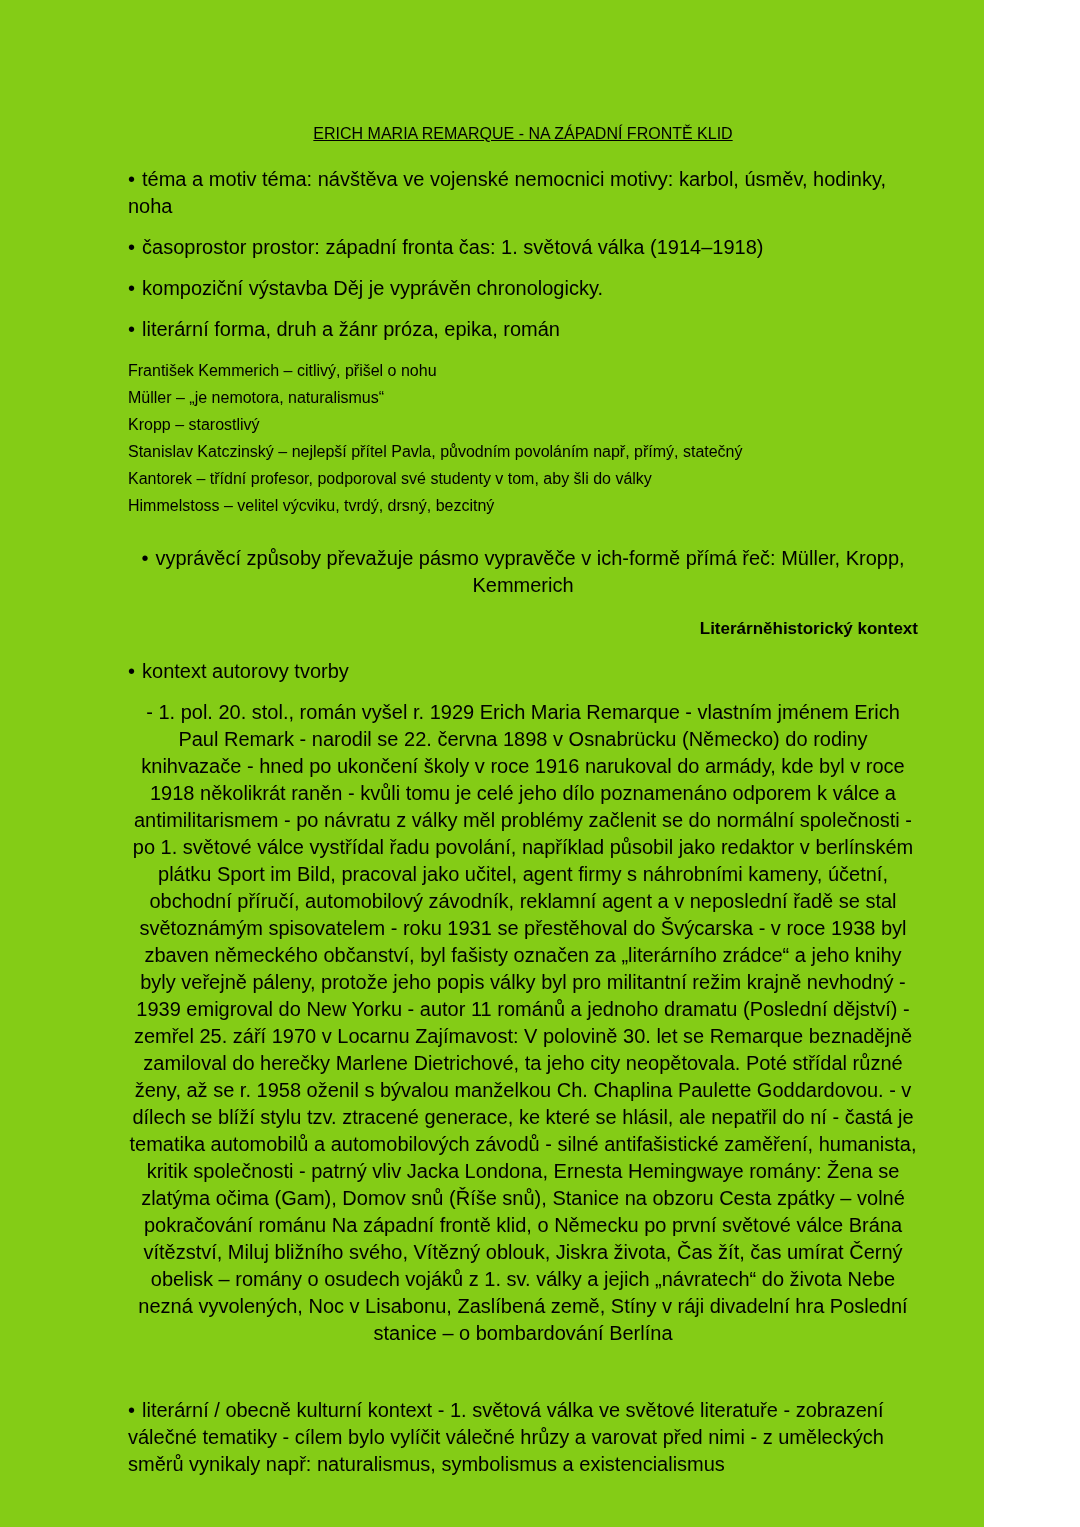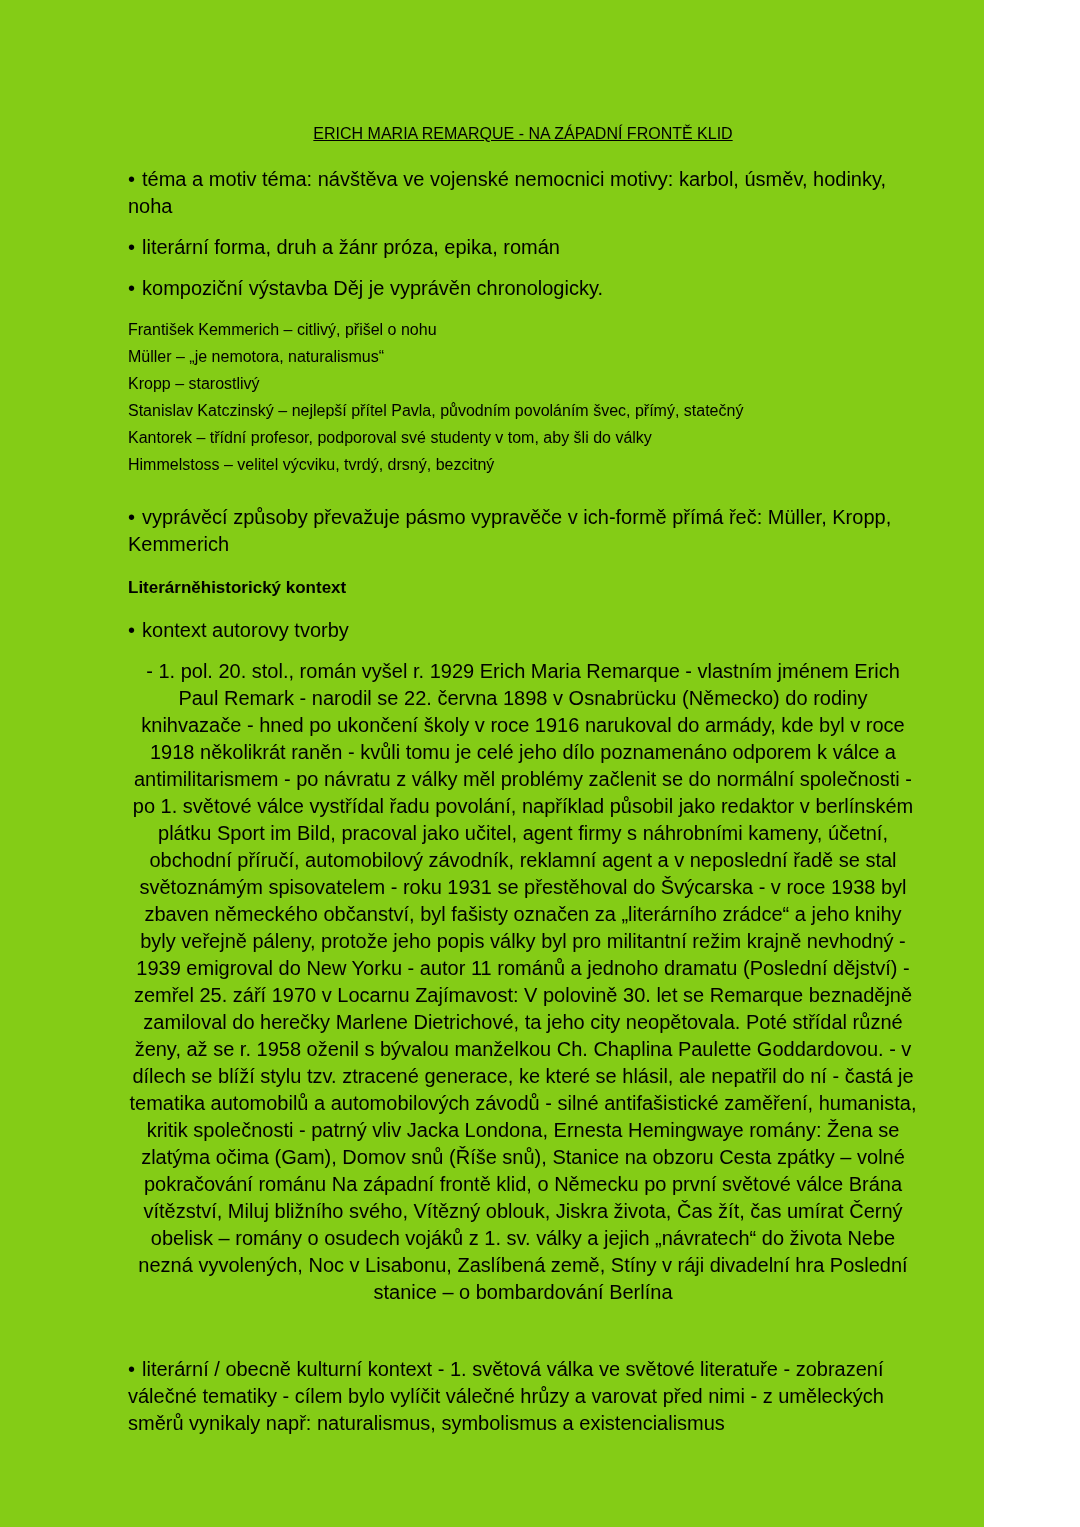--- a/index.html
+++ b/index.html
@@ -40,56 +40,58 @@
     margin-right: 7px;
   }
   .char-list {
     margin: 0 0 0 0;
   }
   .char-line {
     font-size: 16px;
     line-height: 27px;
     margin: 0;
   }
-  .mt-26 { margin-top: 26px; }
+  .mt-26 { margin-top: 26px; text-align: center; }
   .mt-50 { margin-top: 50px; }
   .section-heading {
     font-size: 17px;
     font-weight: 700;
     line-height: 27px;
     margin: 16px 0 16px 0;
+    text-align: right;
   }
   .body-paragraph {
     font-size: 20px;
     line-height: 27px;
     margin: 0 0 0 0;
     text-align: center;
   }
 </style>
 </head>
 <body>
 
 <div class="page">
 
   <h1 class="doc-title">ERICH MARIA REMARQUE - NA ZÁPADNÍ FRONTĚ KLID</h1>
 
   <p class="bullet"><span class="marker">•</span><span>téma a motiv téma: návštěva ve vojenské nemocnici motivy: karbol, úsměv, hodinky, noha</span></p>
 
+  <p class="bullet"><span class="marker">•</span><span>časoprostor prostor: západní fronta čas: 1. světová válka (1914–1918)</span></p>
+
+  <p class="bullet"><span class="marker">•</span><span>kompoziční výstavba Děj je vyprávěn chronologicky.</span></p>
 
   <p class="bullet"><span class="marker">•</span><span>literární forma, druh a žánr próza, epika, román</span></p>
-
-  <p class="bullet"><span class="marker">•</span><span>kompoziční výstavba Děj je vyprávěn chronologicky.</span></p>
 
 
 
   <div class="char-list">
     <div class="char-line">František Kemmerich – citlivý, přišel o nohu</div>
     <div class="char-line">Müller – „je nemotora, naturalismus“</div>
     <div class="char-line">Kropp – starostlivý</div>
-    <div class="char-line">Stanislav Katczinský – nejlepší přítel Pavla, původním povoláním švec, přímý, statečný</div>
+    <div class="char-line">Stanislav Katczinský – nejlepší přítel Pavla, původním povoláním např, přímý, statečný</div>
     <div class="char-line">Kantorek – třídní profesor, podporoval své studenty v tom, aby šli do války</div>
     <div class="char-line">Himmelstoss – velitel výcviku, tvrdý, drsný, bezcitný</div>
   </div>
 
   <p class="bullet mt-26"><span class="marker">•</span><span>vyprávěcí způsoby převažuje pásmo vypravěče v ich-formě přímá řeč: Müller, Kropp, Kemmerich</span></p>
 
   <h2 class="section-heading">Literárněhistorický kontext</h2>
 
   <p class="bullet"><span class="marker">•</span><span>kontext autorovy tvorby</span></p>
 

